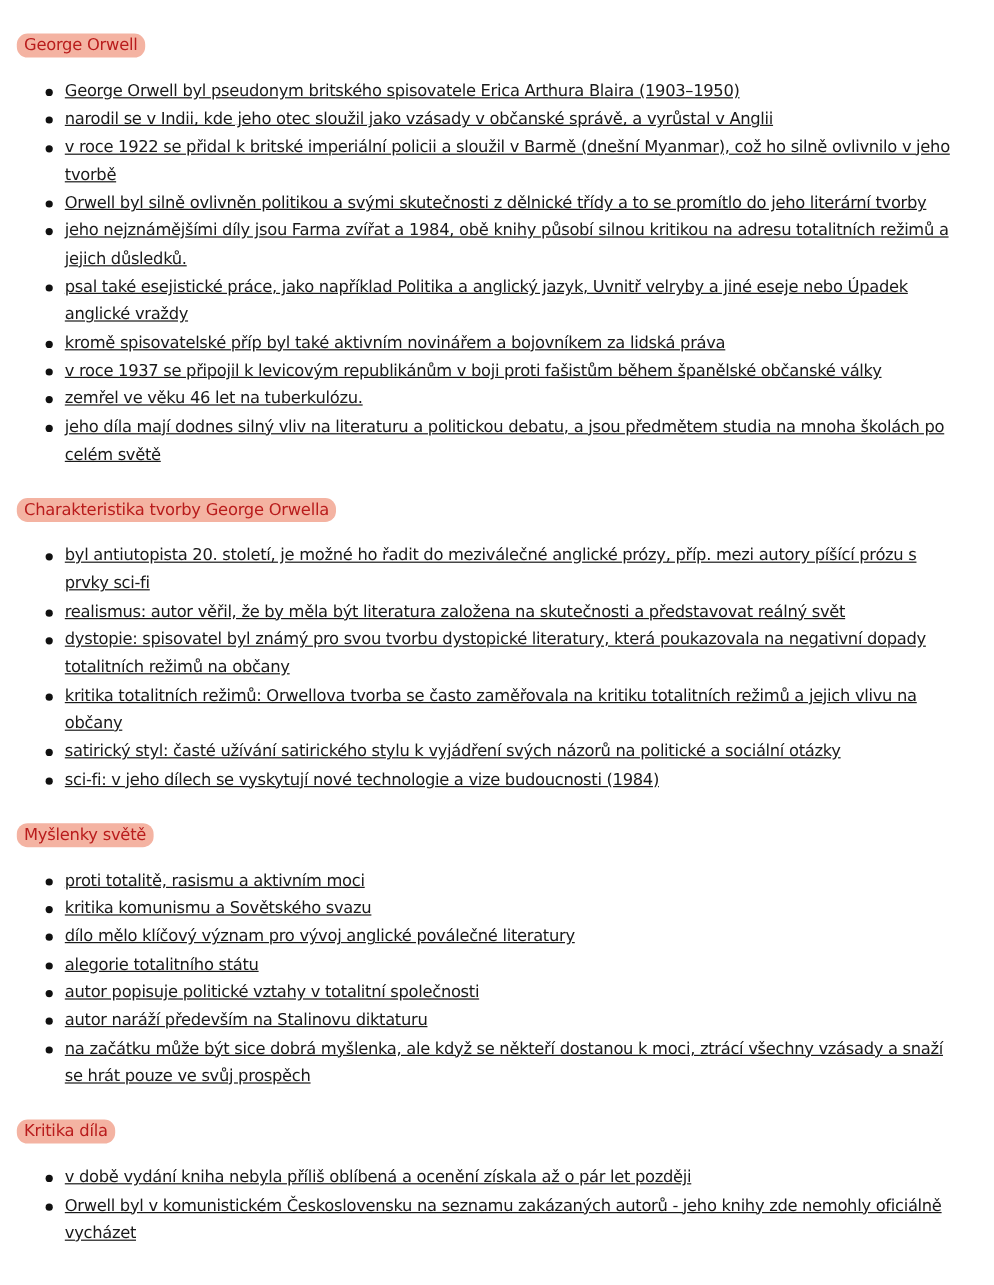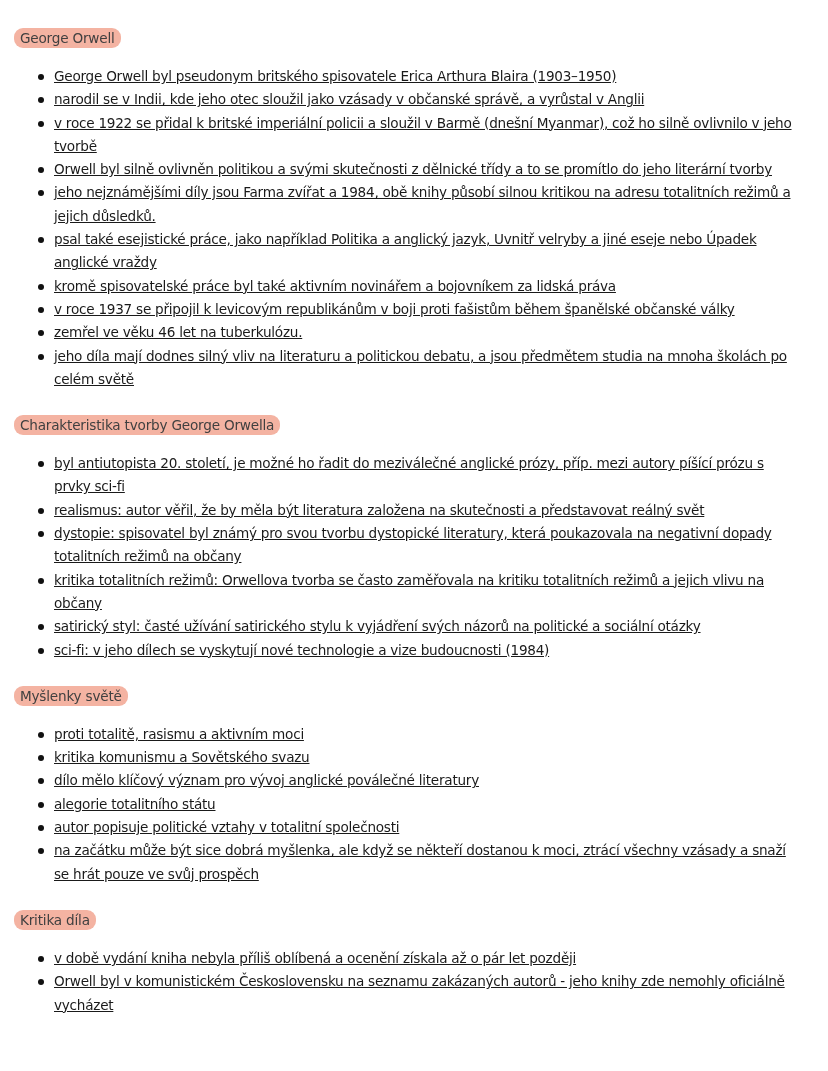--- a/index.html
+++ b/index.html
@@ -30,21 +30,21 @@
       display: flex;
       align-items: center;
     }
     .heading {
       display: inline-block;
       background: #f4b3a2;
       border-radius: 9px;
       padding: 0 6px 0 6px;
       font-size: 13.6px;
       line-height: 20px;
-      color: #404040;
+      color: #b91c1c;
       letter-spacing: -0.2px;
     }
     ul.bullets {
       list-style: none;
       margin: 16px;
       padding: 0;
       text-decoration: underline;
     }
     ul.bullets li {
       position: relative;
@@ -73,21 +73,21 @@
     <div class="heading-wrap">
       <span class="heading">George Orwell</span>
     </div>
     <ul class="bullets">
       <li><span class="dot"></span><span>George Orwell byl pseudonym britského spisovatele Erica Arthura Blaira (1903–1950)</span></li>
       <li><span class="dot"></span><span>narodil se v Indii, kde jeho otec sloužil jako vzásady v občanské správě, a vyrůstal v Anglii</span></li>
       <li><span class="dot"></span><span>v roce 1922 se přidal k britské imperiální policii a sloužil v Barmě (dnešní Myanmar), což ho silně ovlivnilo v jeho tvorbě</span></li>
       <li><span class="dot"></span><span>Orwell byl silně ovlivněn politikou a svými skutečnosti z dělnické třídy a to se promítlo do jeho literární tvorby</span></li>
       <li><span class="dot"></span><span>jeho nejznámějšími díly jsou Farma zvířat a 1984, obě knihy působí silnou kritikou na adresu totalitních režimů a jejich důsledků.</span></li>
       <li><span class="dot"></span><span>psal také esejistické práce, jako například Politika a anglický jazyk, Uvnitř velryby a jiné eseje nebo Úpadek anglické vraždy</span></li>
-      <li><span class="dot"></span><span>kromě spisovatelské práce byl také aktivním novinářem a bojovníkem za lidská práva</span></li>
+      <li><span class="dot"></span><span>kromě spisovatelské příp byl také aktivním novinářem a bojovníkem za lidská práva</span></li>
       <li><span class="dot"></span><span>v roce 1937 se připojil k levicovým republikánům v boji proti fašistům během španělské občanské války</span></li>
       <li><span class="dot"></span><span>zemřel ve věku 46 let na tuberkulózu.</span></li>
       <li><span class="dot"></span><span>jeho díla mají dodnes silný vliv na literaturu a politickou debatu, a jsou předmětem studia na mnoha školách po celém světě</span></li>
     </ul>
   </div>
 
   <div class="section">
     <div class="heading-wrap">
       <span class="heading">Charakteristika tvorby George Orwella</span>
     </div>
@@ -104,20 +104,21 @@
   <div class="section">
     <div class="heading-wrap">
       <span class="heading">Myšlenky světě</span>
     </div>
     <ul class="bullets">
       <li><span class="dot"></span><span>proti totalitě, rasismu a aktivním moci</span></li>
       <li><span class="dot"></span><span>kritika komunismu a Sovětského svazu</span></li>
       <li><span class="dot"></span><span>dílo mělo klíčový význam pro vývoj anglické poválečné literatury</span></li>
       <li><span class="dot"></span><span>alegorie totalitního státu</span></li>
       <li><span class="dot"></span><span>autor popisuje politické vztahy v totalitní společnosti</span></li>
+      <li><span class="dot"></span><span>autor naráží především na Stalinovu diktaturu</span></li>
       <li><span class="dot"></span><span>na začátku může být sice dobrá myšlenka, ale když se někteří dostanou k moci, ztrácí všechny vzásady a snaží se hrát pouze ve svůj prospěch</span></li>
     </ul>
   </div>
 
   <div class="section">
     <div class="heading-wrap">
       <span class="heading">Kritika díla</span>
     </div>
     <ul class="bullets">
       <li><span class="dot"></span><span>v době vydání kniha nebyla příliš oblíbená a ocenění získala až o pár let později</span></li>

